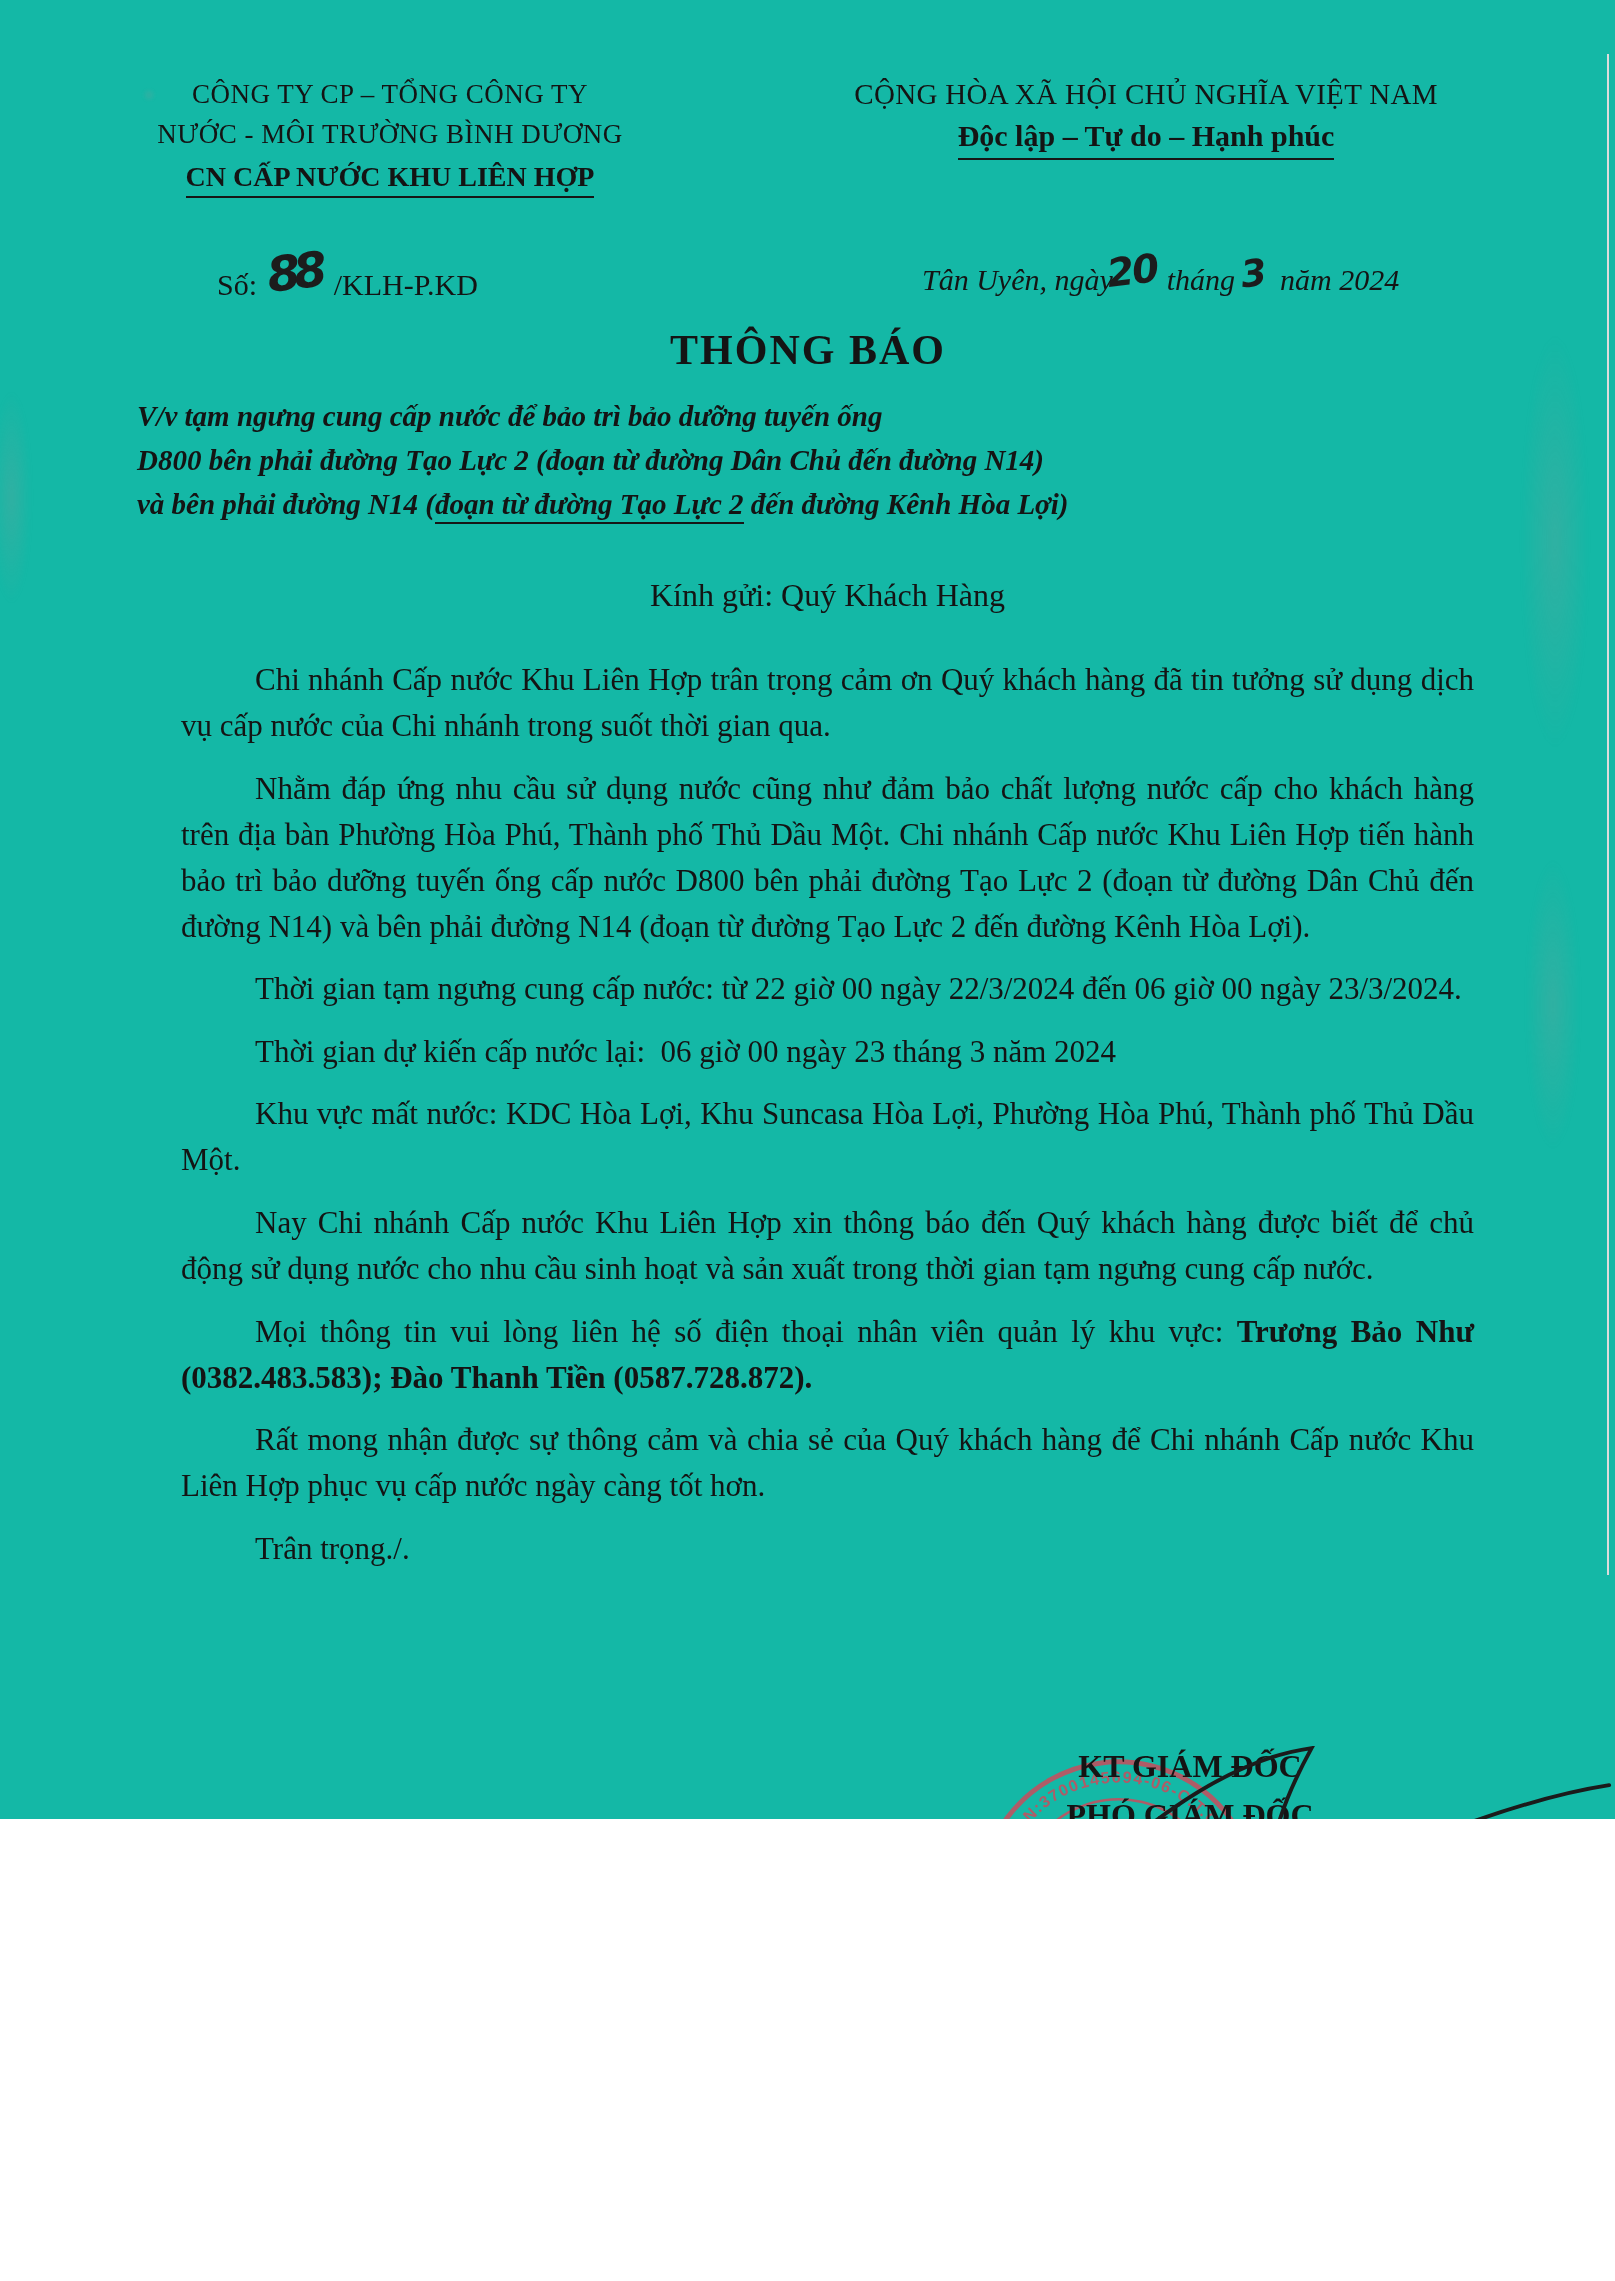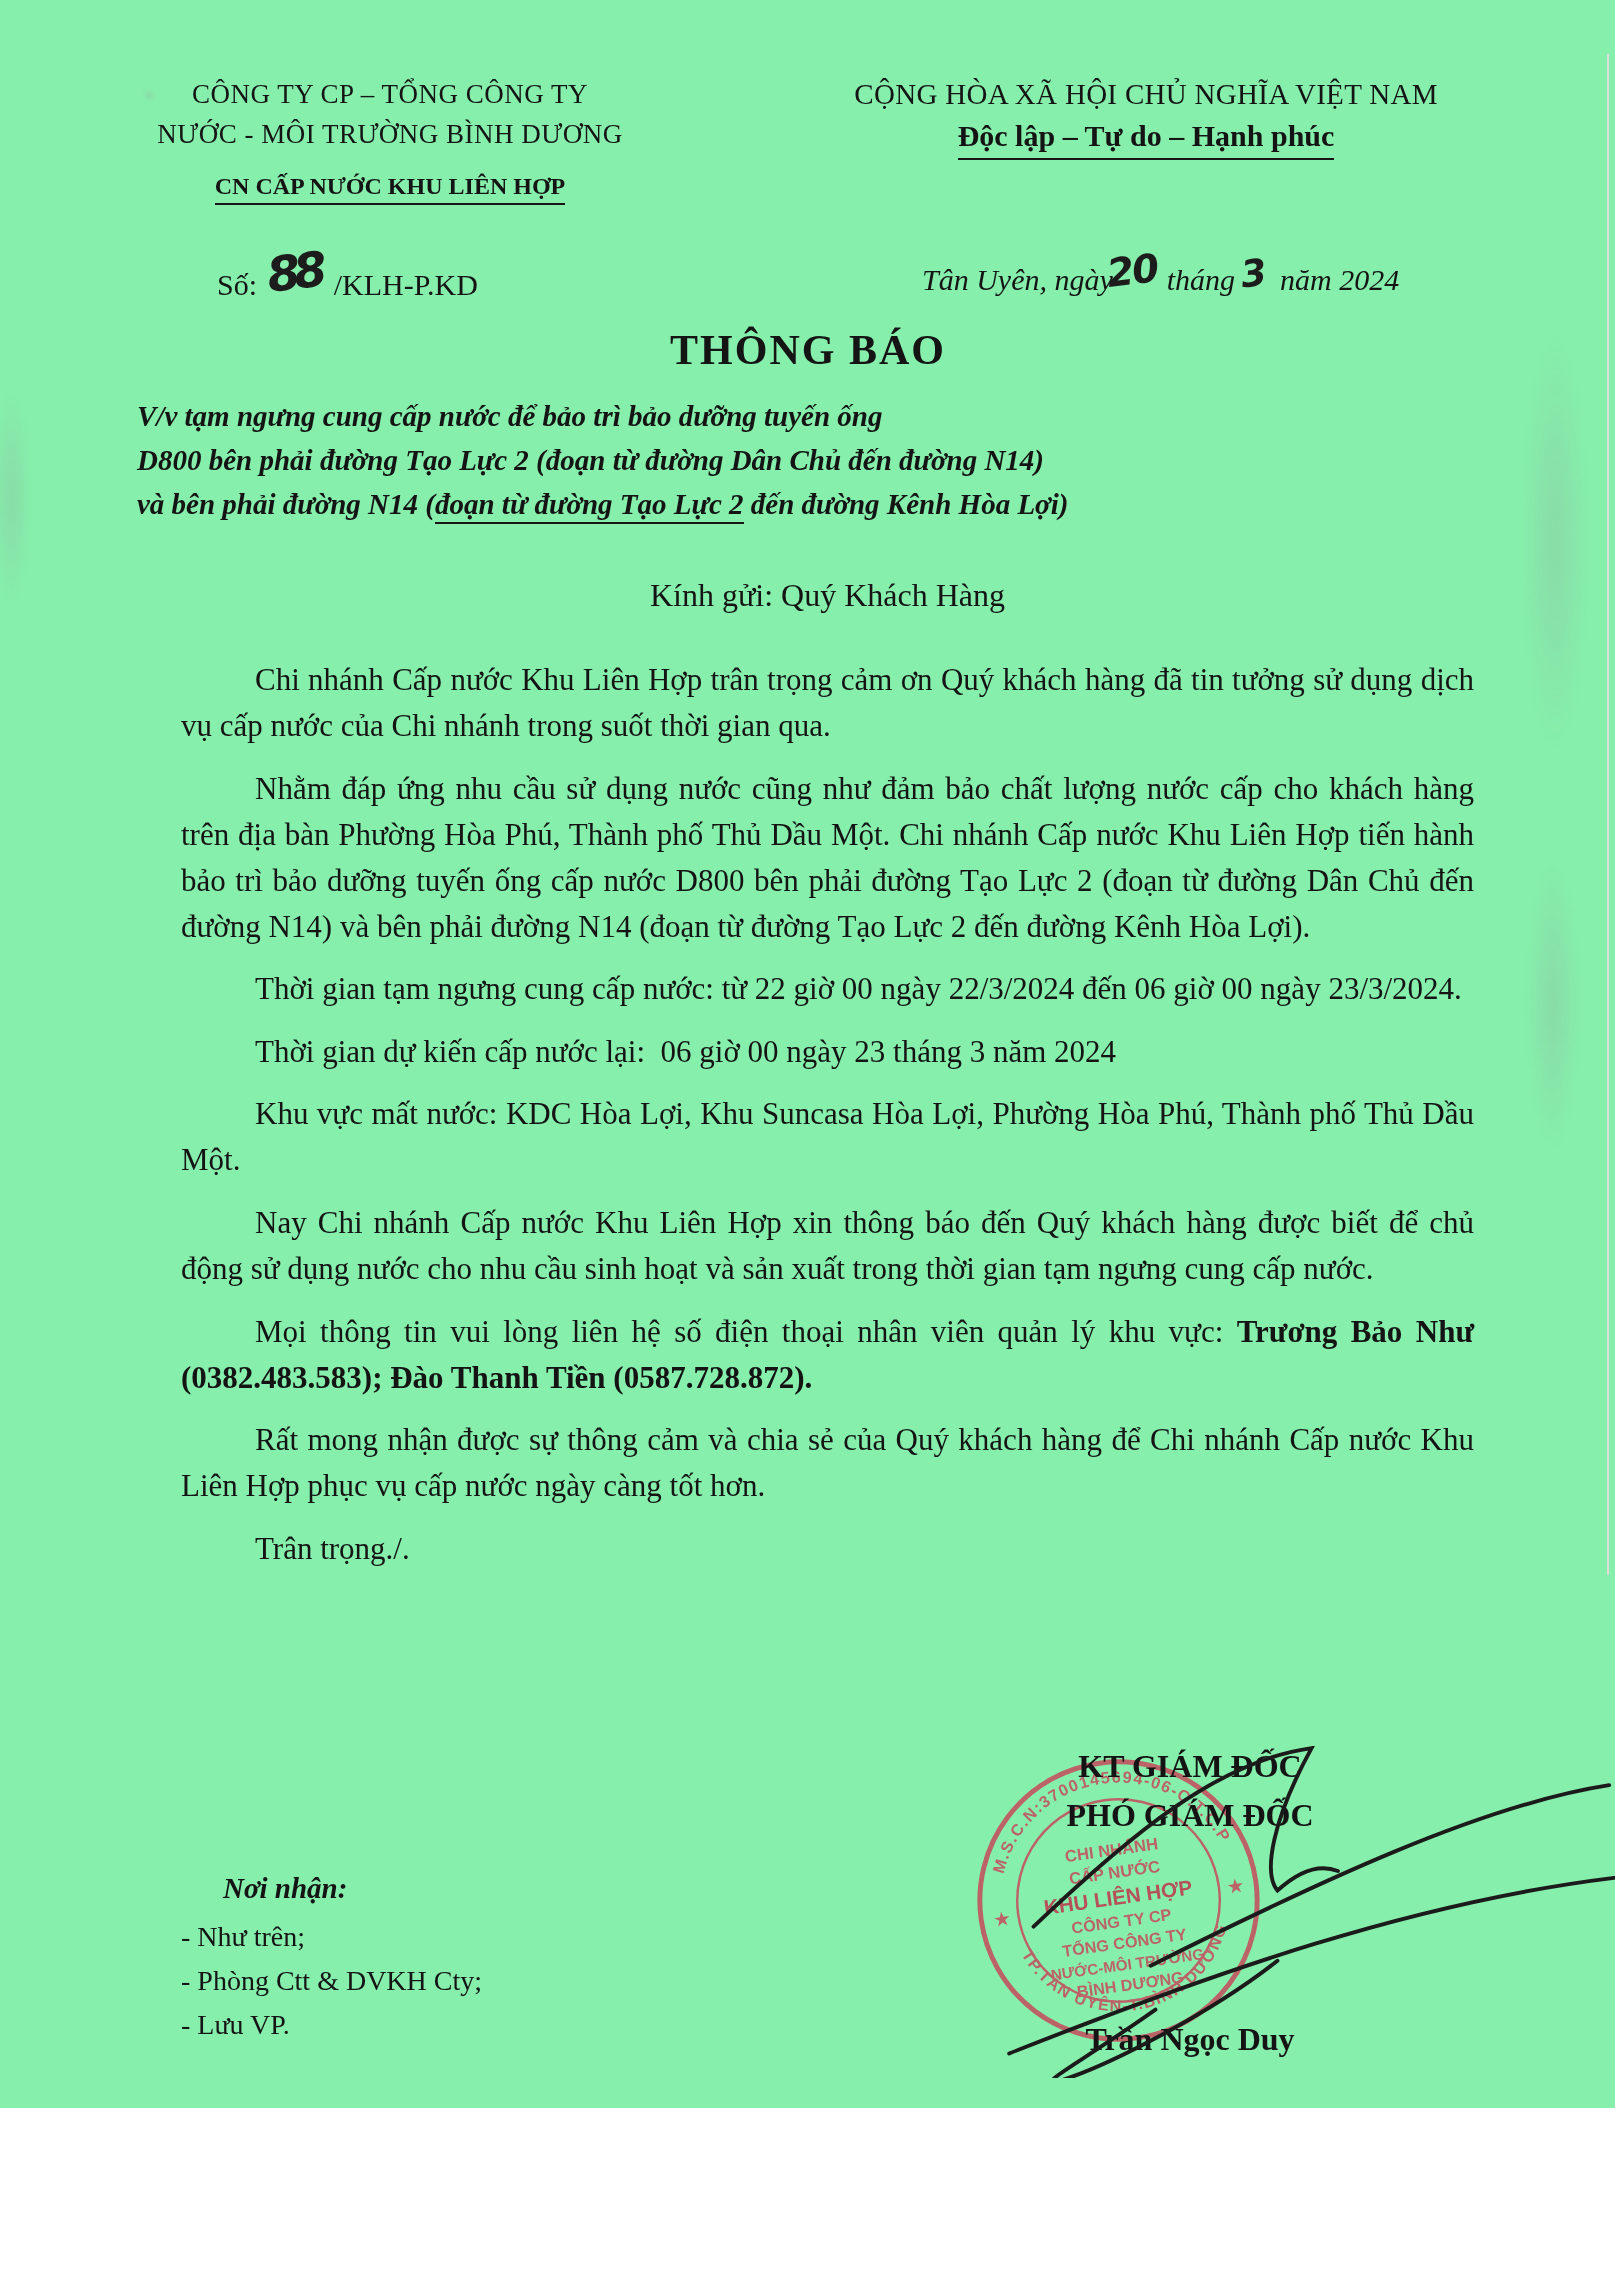--- a/index.html
+++ b/index.html
@@ -1,23 +1,23 @@
 <!DOCTYPE html>
 <html><head>
 <meta charset="utf-8">
 <style>
   html,body{margin:0;padding:0;background:#ffffff;}
   .page{
-    position:relative;width:1616px;height:2108px;background:#86efac;
+    position:relative;width:1616px;height:1819px;background:#14b8a6;
     font-family:"Liberation Serif", serif;color:#141414;overflow:hidden;
   }
   
   .hdr-left{position:absolute;top:74px;left:107px;width:566px;text-align:center;}
   .hdr-left .l12{font-size:27px;line-height:40px;letter-spacing:0.5px;}
-  .hdr-left .l3{font-size:24px;font-weight:bold;line-height:43px;margin-top:11px;}
+  .hdr-left .l3{font-size:28px;font-weight:bold;line-height:43px;margin-top:1px;}
   .hdr-left .l3 .u{border-bottom:2.9px solid #161616;padding-bottom:3.9px;}
   .hdr-right{position:absolute;top:78px;left:800px;width:692px;text-align:center;}
   .hdr-right .l1{font-size:29px;font-weight:normal;letter-spacing:0.3px;}
   .hdr-right .l2{font-size:30px;font-weight:bold;margin-top:7.8px;}
   .hdr-right .l2 .u{border-bottom:2.9px solid #161616;padding-bottom:5.9px;margin-top:18px;}
   
   .num-line{position:absolute;top:250px;left:217px;font-size:30px;}
   .handwrite{
     font-family:"DejaVu Sans", sans-serif;font-style:italic;font-weight:600;color:#1c1c1c;
     display:inline-block;transform:rotate(-7deg);

